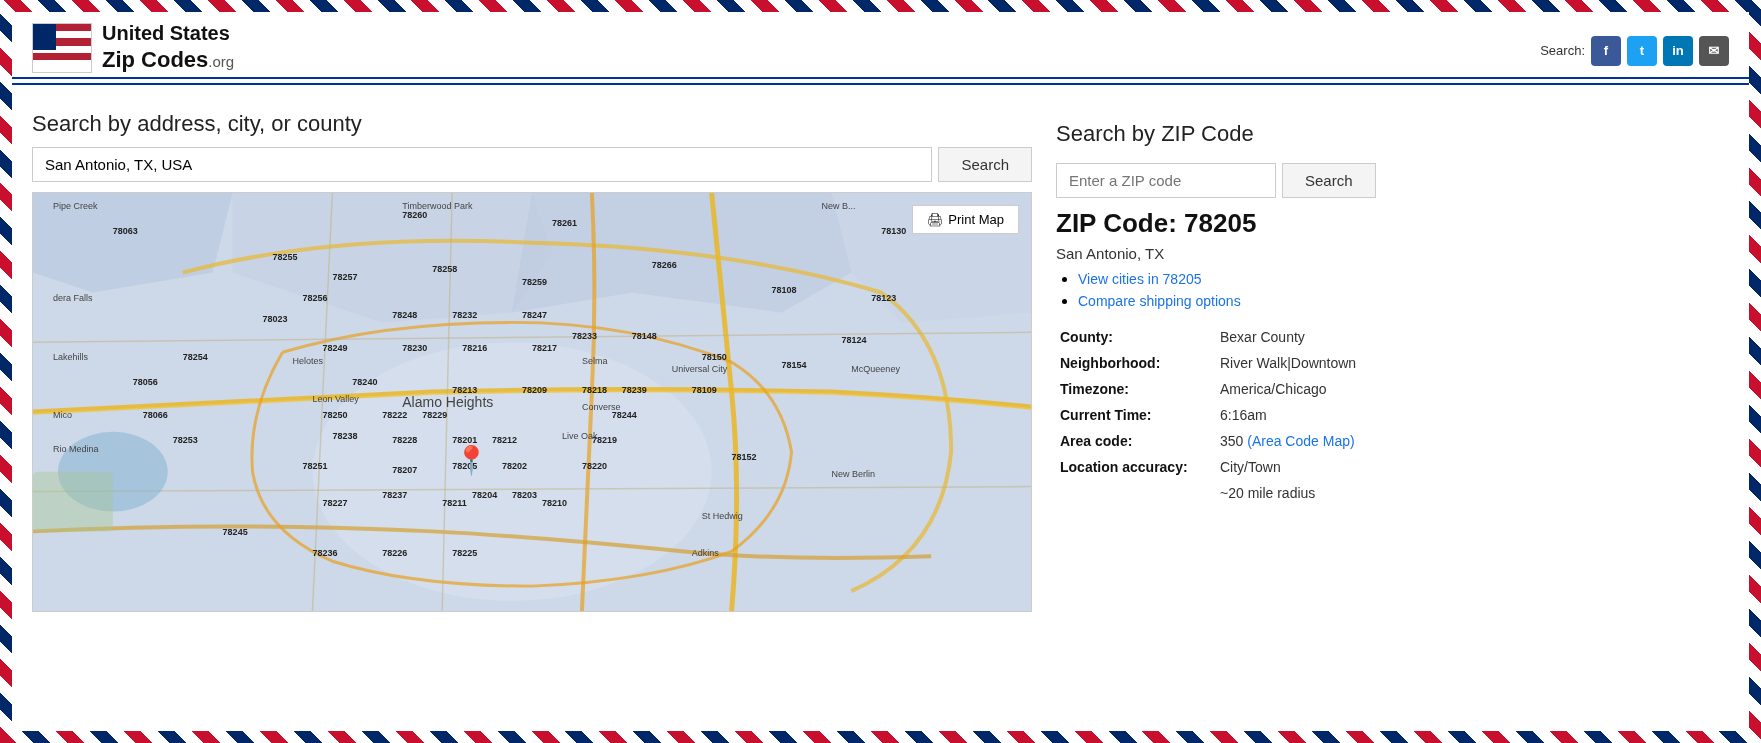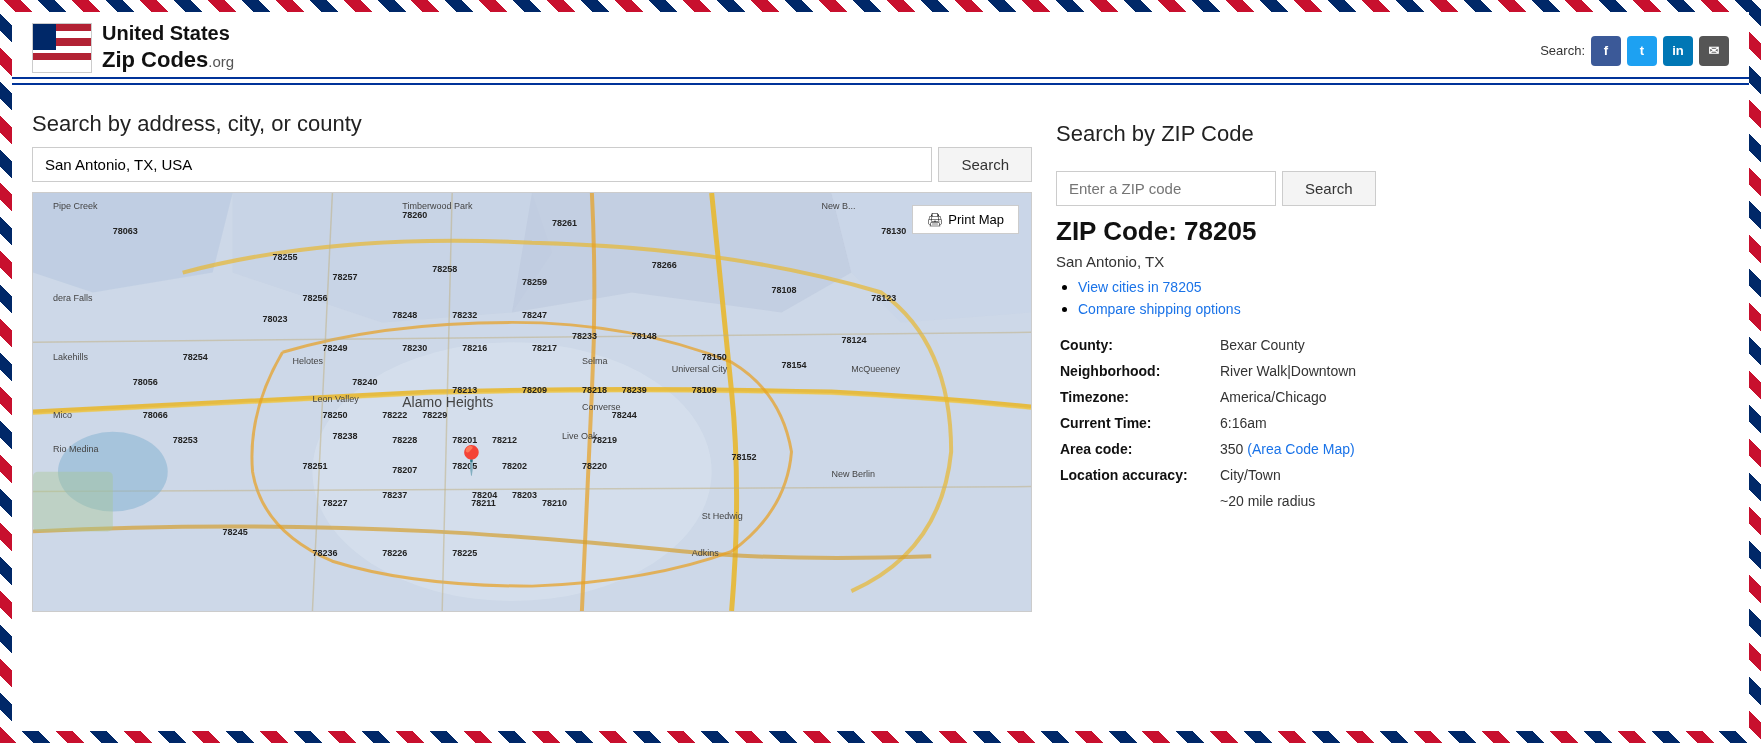--- a/index.html
+++ b/index.html
@@ -155,21 +155,21 @@
       cursor: pointer;
       display: flex;
       align-items: center;
       gap: 5px;
       z-index: 10;
     }
     
     .zip-search-label {
       font-size: 22px;
       color: #222;
-      margin-bottom: 24px;
+      margin-bottom: 16px;
       padding-top: 18px;
     }
     .zip-info-section {
       margin-top: 10px;
     }
     .zip-title {
       font-size: 26px;
       font-weight: bold;
       color: #111;
       margin-bottom: 6px;
@@ -363,21 +363,21 @@
         <span class="zip-label" style="left:56%;top:58%;">78219</span>
         <span class="zip-label" style="left:27%;top:64%;">78251</span>
         <span class="zip-label" style="left:36%;top:65%;">78207</span>
         <span class="zip-label" style="left:42%;top:64%;">78205</span>
         <span class="zip-label" style="left:47%;top:64%;">78202</span>
         <span class="zip-label" style="left:55%;top:64%;">78220</span>
         <span class="zip-label" style="left:70%;top:62%;">78152</span>
         <span class="zip-label" style="left:19%;top:80%;">78245</span>
         <span class="zip-label" style="left:29%;top:73%;">78227</span>
         <span class="zip-label" style="left:35%;top:71%;">78237</span>
-        <span class="zip-label" style="left:41%;top:73%;margin-left:29px;">78211</span>
+        <span class="zip-label" style="left:41%;top:73%;">78211</span>
         <span class="zip-label" style="left:44%;top:71%;">78204</span>
         <span class="zip-label" style="left:48%;top:71%;">78203</span>
         <span class="zip-label" style="left:51%;top:73%;">78210</span>
         <span class="zip-label" style="left:35%;top:85%;">78226</span>
         <span class="zip-label" style="left:42%;top:85%;">78225</span>
         <span class="zip-label" style="left:28%;top:85%;">78236</span>
 
         <span style="position:absolute;left:2%;top:2%;font-size:9px;color:#444;font-weight:normal;">Pipe Creek</span>
         <span style="position:absolute;left:37%;top:2%;font-size:9px;color:#444;">Timberwood Park</span>
         <span style="position:absolute;left:79%;top:2%;font-size:9px;color:#444;">New B...</span>

